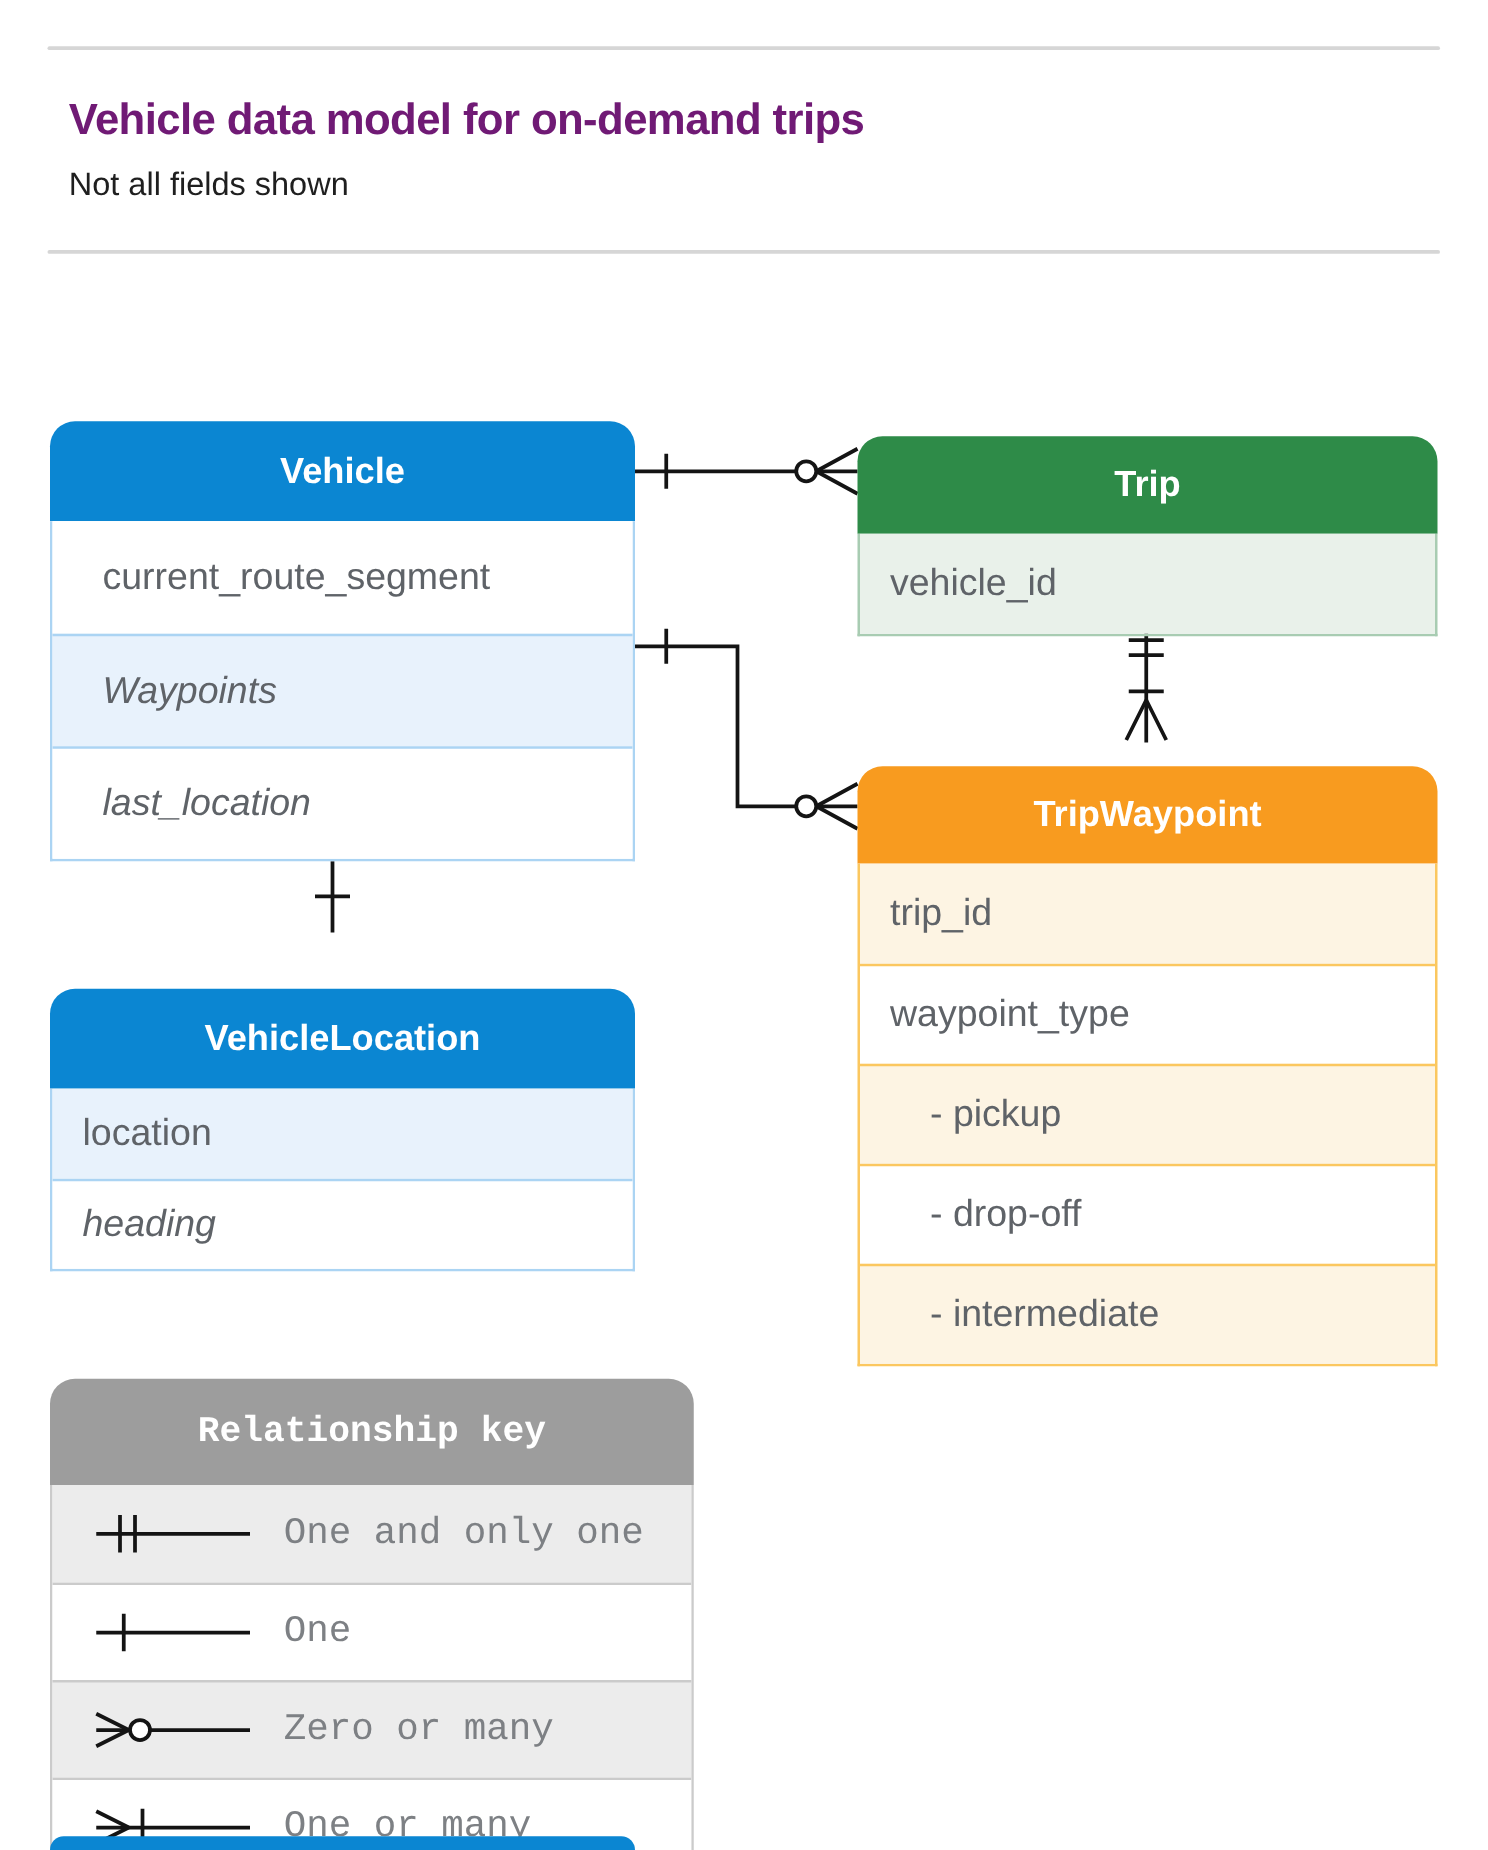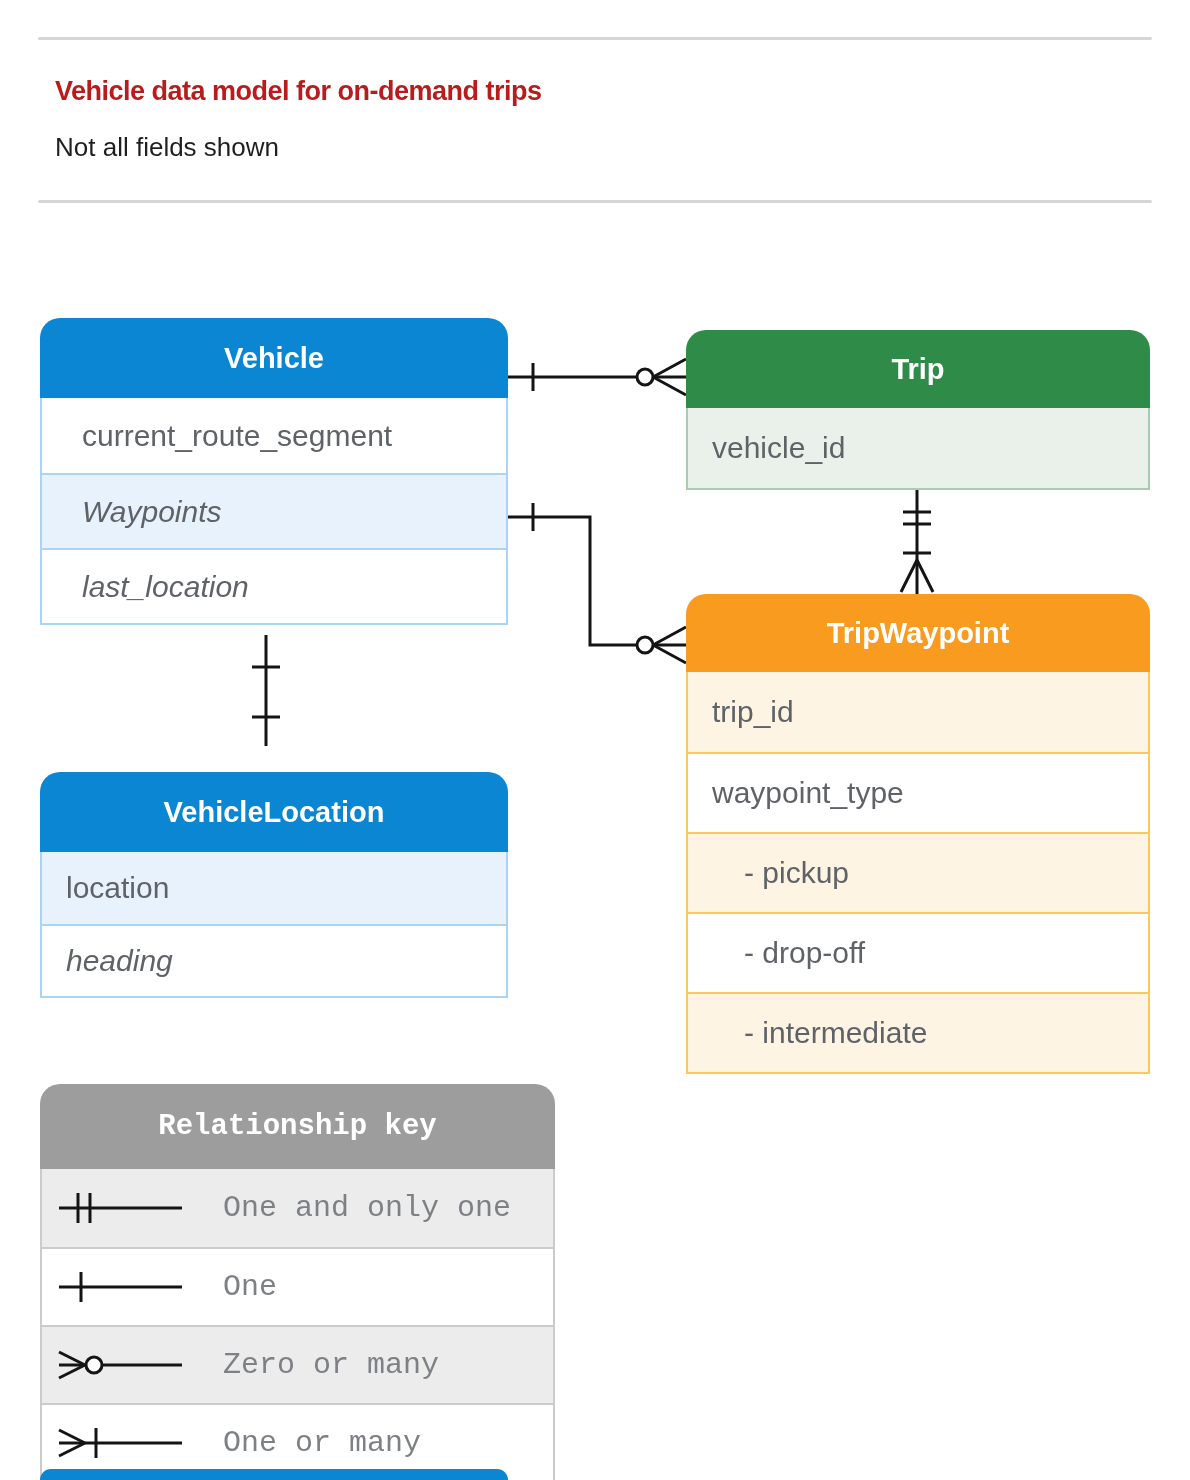--- a/index.html
+++ b/index.html
@@ -3,42 +3,42 @@
 <meta charset="utf-8">
 <style>
   html,body { margin:0; padding:0; background:#fff; }
   .canvas {
     position:relative; width:1190px; height:1480px; background:#fff;
     font-family:"Liberation Sans", sans-serif; overflow:hidden;
   }
   .rule { position:absolute; left:38px; width:1114px; height:3px; background:#d6d6d6; border-radius:2px; }
   .rule-top { top:37px; }
   .rule-mid { top:200px; }
-  .title { position:absolute; left:55px; top:76px; margin:0; font-size:27px; font-weight:700; color:#b91c1c; letter-spacing:-0.5px; }
+  .title { position:absolute; left:55px; top:76px; margin:0; font-size:35px; font-weight:700; color:#701a75; letter-spacing:-0.5px; }
   .subtitle { position:absolute; left:55px; top:132px; margin:0; font-size:26px; color:#1f1f1f; }
 
-  .table { position:absolute; }
+  .table { position:absolute;margin-top:19px; }
   .thead {
     display:flex; align-items:center; justify-content:center;
     color:#ffffff; font-weight:700; font-size:29px;
     border-radius:20px 20px 0 0;
   }
   .tbody { border-style:solid; border-width:0 2px 2px 2px; box-sizing:border-box; background:#fff; }
   .trow {
     display:flex; align-items:center; box-sizing:border-box;
     font-size:30px; color:var(--row-text, #5f6368); padding-left:24px;
   }
   .bg-white { background:#ffffff; }
 
   
   .t-vehicle { left:40px; top:318px; width:468px; }
   .t-vehloc  { left:40px; top:772px; width:468px; }
   .t-vehicle .thead, .t-vehloc .thead { height:80px; background:var(--blue-header, #0b86d2); }
   .t-vehicle .tbody, .t-vehloc .tbody { border-color:var(--blue-border, #abd4f3); }
-  .t-vehicle .trow { height:75px;padding-left:40px; }
+  .t-vehicle .trow { height:90px;padding-left:40px; }
   .t-vehloc  .trow { height:72px; }
   .t-vehicle .trow + .trow, .t-vehloc .trow + .trow { border-top:2px solid var(--blue-border, #abd4f3);font-style:italic; }
   .bg-blue { background:var(--blue-tint, #e8f2fc); }
 
   
   .t-trip { left:686px; top:330px; width:464px; }
   .t-trip .thead { height:78px; background:var(--green-header, #2e8b48); }
   .t-trip .tbody { border-color:var(--green-border, #a8ccb2); }
   .t-trip .trow { height:80px; }
   .bg-green { background:var(--green-tint, #e9f1ea); }
@@ -49,21 +49,21 @@
   .t-tw .tbody { border-color:var(--orange-border, #fbc75f); }
   .t-tw .trow { height:80px; }
   .t-tw .trow + .trow { border-top:2px solid var(--orange-border, #fbc75f); }
   .t-tw .indent { padding-left:56px; }
   .bg-orange { background:var(--orange-tint, #fdf4e3); }
 
   
   .t-key { left:40px; top:1084px; width:515px;font-family:Liberation Mono, monospace; }
   .t-key .thead { height:85px; background:var(--gray-header, #9d9d9d); }
   .t-key .tbody { border-color:#cbcbcb; }
-  .t-key .trow { height:78px; padding-left:14px; gap:32px; color:#7d8084; }
+  .t-key .trow { height:78px; padding-left:32px; gap:18px; color:#7d8084; }
   .t-key .trow + .trow { border-top:2px solid #cbcbcb; }
   .bg-gray { background:var(--gray-tint, #ececec); }
   .ksym { flex:none; }
   .ksym line, .ksym path { stroke:#141414; stroke-width:3; fill:none; }
   .ksym circle { stroke:#141414; stroke-width:3; fill:#ffffff; }
 
   .connectors { position:absolute; left:0; top:0; pointer-events:none; }
   .connectors path { stroke:#141414; stroke-width:3; fill:none; }
   .connectors circle { stroke:#141414; stroke-width:3; fill:#ffffff; }
 

